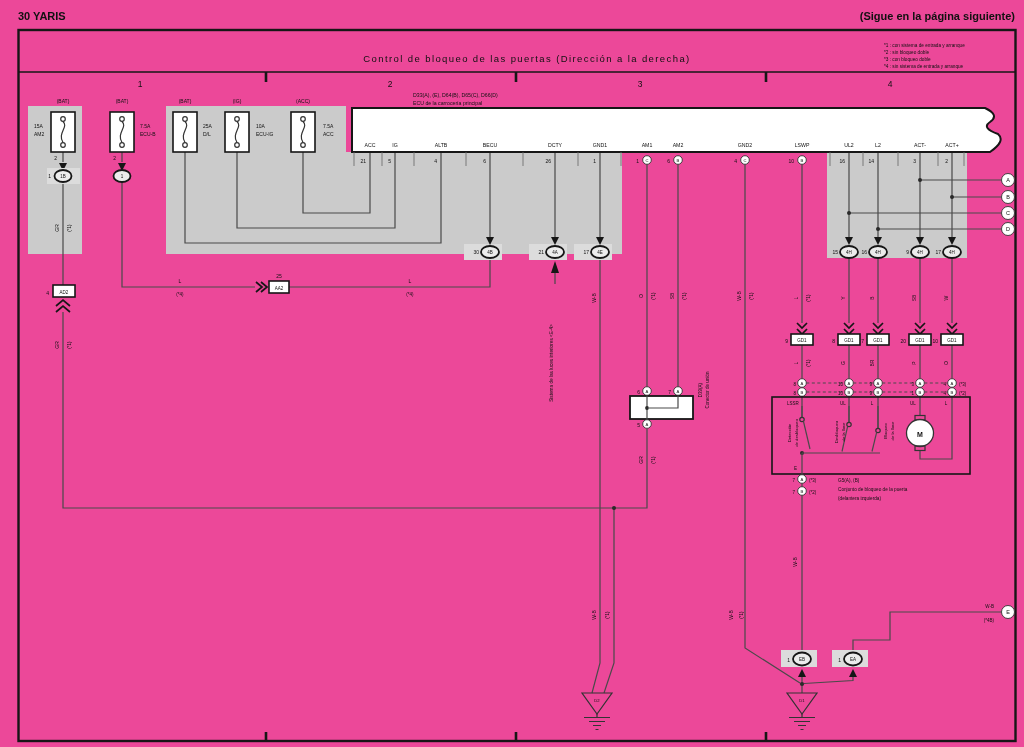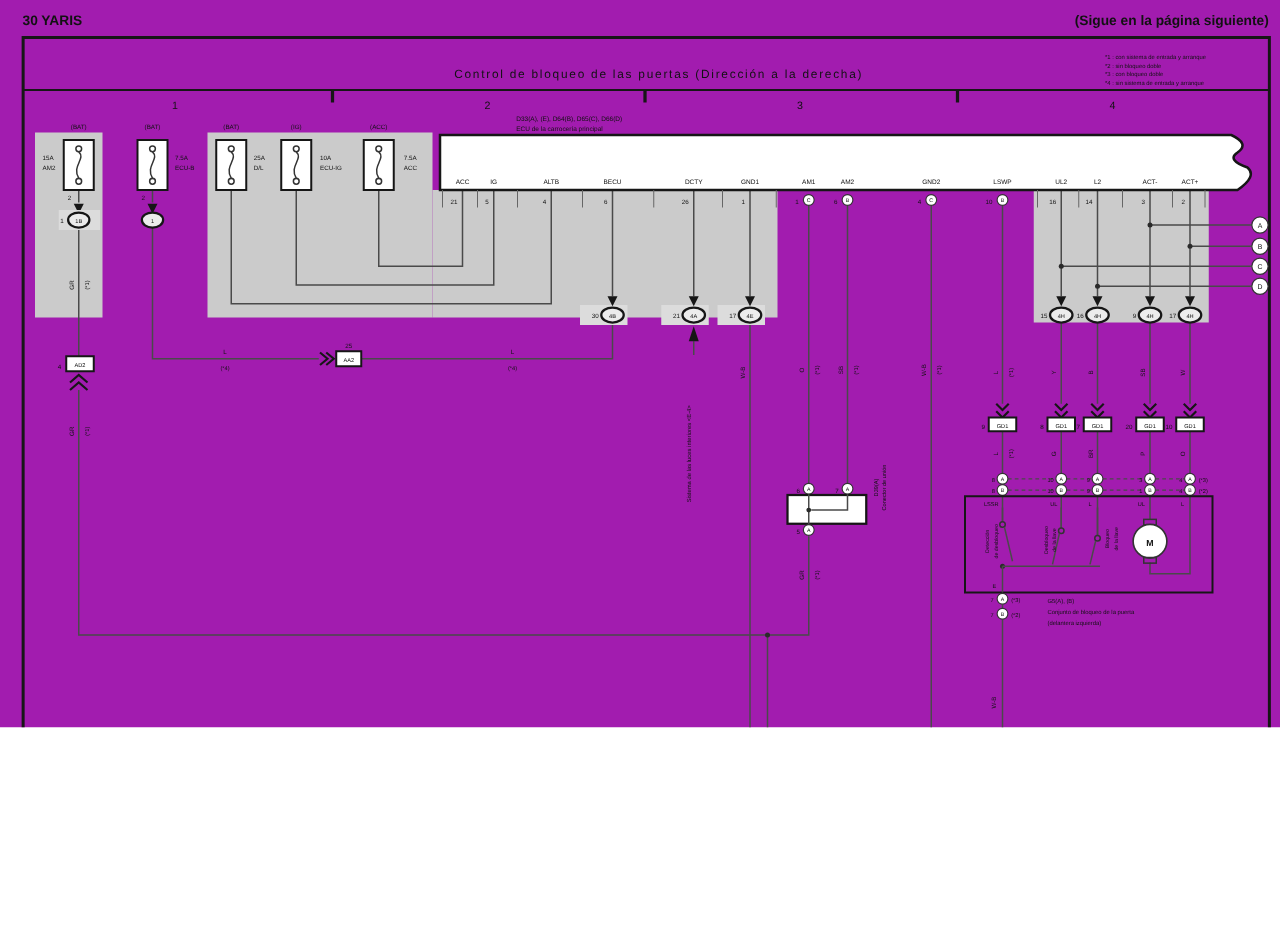--- a/index.html
+++ b/index.html
@@ -1,16 +1,16 @@
 <!DOCTYPE html>
 <html><head>
 <meta charset="utf-8">
 <style>
   html,body{margin:0;padding:0;background:#fff;}
-  #page{position:relative;width:1024px;height:582px;background:#a21caf;overflow:hidden;}
+  #page{position:relative;width:1024px;height:747px;background:#ec4899;overflow:hidden;}
   svg text{font-family:"Liberation Sans","DejaVu Sans",sans-serif;fill:#111;}
   .t42{font-size:4.2px}.t45{font-size:4.5px}.t47{font-size:4.7px}.t5{font-size:5px}
   .t52{font-size:5.2px}.t55{font-size:5.5px}.t7{font-size:7px;font-weight:bold}
   .t9{font-size:8.5px}.t11{font-size:11px;font-weight:bold}
   .title{font-size:9.5px;letter-spacing:1.4px}
   .mid{text-anchor:middle}.end{text-anchor:end}
   .w{stroke:#4a4a4a;stroke-width:1.2;fill:none}
   .w2{stroke:#161616;stroke-width:1.7;fill:none}
   .cell{stroke:#666;stroke-width:.8;fill:none}
   .dash{stroke:#4a4a4a;stroke-width:1;stroke-dasharray:3,2.5;fill:none}

